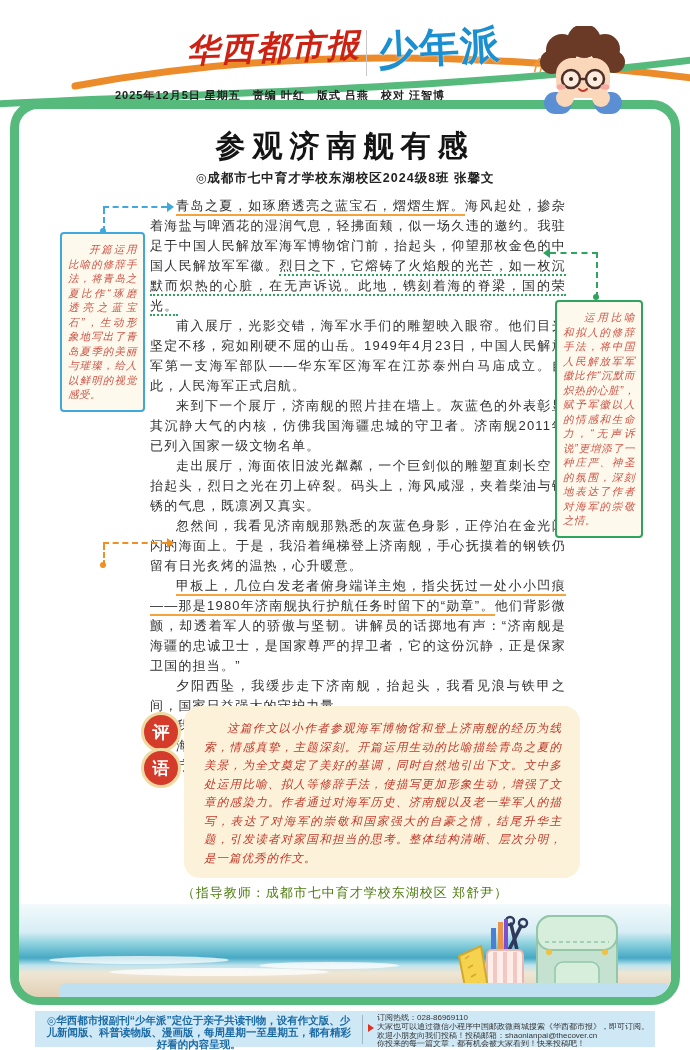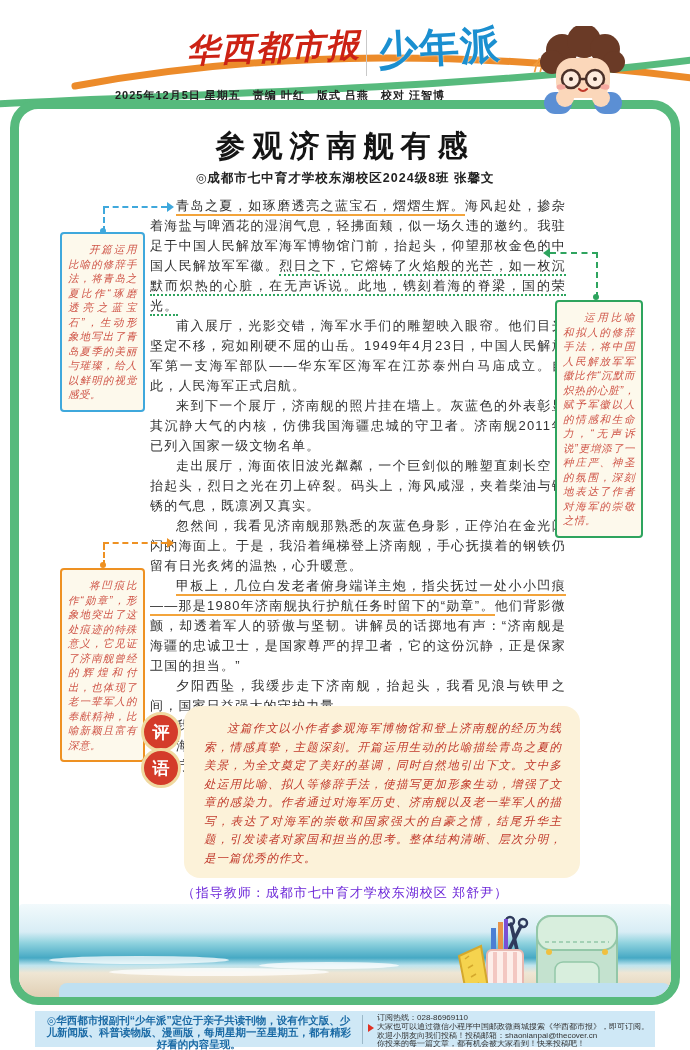--- a/index.html
+++ b/index.html
@@ -51,21 +51,21 @@
   .dot{position:absolute;width:6px;height:6px;border-radius:50%;}
   
   .review-box{position:absolute;left:184px;top:706px;width:396px;box-sizing:border-box;background:#fcf2d9;
         border-radius:16px;padding:13px 18px 11px 20px;font-size:11.5px;line-height:18.5px;color:#c0392b;
         text-align:justify;letter-spacing:1px;font-style:italic;}
   .review-box p{margin:0;text-indent:2em;}
   .seal{position:absolute;left:141px;top:712px;width:44px;}
   .seal-circle{width:34px;height:34px;border-radius:50%;background:#d43b2a;border:3px solid #f0d9a0;
         color:#fff;font-size:17px;font-weight:bold;display:flex;align-items:center;justify-content:center;
         margin-bottom:-4px;}
-  .teacher{position:absolute;left:0;top:884px;width:690px;text-align:center;font-size:13px;color:#6d28d9;
+  .teacher{position:absolute;left:0;top:884px;width:690px;text-align:center;font-size:13px;color:#4d7c0f;
         letter-spacing:1px;}
   
   .beach{position:absolute;left:19px;top:904px;width:652px;height:93px;border-radius:4px 4px 20px 20px;
         overflow:hidden;background:linear-gradient(to bottom,#f2fafc 0%,#d8edf5 30%,#8fd2de 42%,
         #46a9c4 58%,#bfe4ee 66%,#efe6d4 74%,#e0cfb4 100%);}
   .wave{position:absolute;background:rgba(255,255,255,0.75);border-radius:50%;}
   .beach-shelf{position:absolute;left:40px;bottom:0;width:612px;height:14px;background:#bfe0f1;
         border-radius:8px 8px 0 0;}
   .stationery{position:absolute;right:42px;top:0;width:172px;height:93px;}
   
@@ -134,23 +134,20 @@
     <p>夕阳西坠，我缓步走下济南舰，抬起头，我看见浪与铁甲之间，国家日益强大的守护力量。</p>
     <p>我方醒悟，国家，便是每个中国人心中那份最强大的底气。</p>
     <p>海风四起，心潮如浪——若无这群忠贞沉静的守卫者，何来今日安宁的海疆？</p>
   </div>
 
   <div class="note note-blue">
     <p>开篇运用比喻的修辞手法，将青岛之夏比作“琢磨透亮之蓝宝石”，生动形象地写出了青岛夏季的美丽与璀璨，给人以鲜明的视觉感受。</p>
   </div>
   <div class="note note-green">
     <p>运用比喻和拟人的修辞手法，将中国人民解放军军徽比作“沉默而炽热的心脏”，赋予军徽以人的情感和生命力，“无声诉说”更增添了一种庄严、神圣的氛围，深刻地表达了作者对海军的崇敬之情。</p>
-  </div>
-  <div class="note note-orange">
-    <p>将凹痕比作“勋章”，形象地突出了这处痕迹的特殊意义，它见证了济南舰曾经的辉煌和付出，也体现了老一辈军人的奉献精神，比喻新颖且富有深意。</p>
   </div>
 
   <div class="dashv c-blue" style="left:103px;top:208px;height:24px;"></div>
   <div class="dashh c-blue" style="left:103px;top:206px;width:64px;"></div>
   <div class="ah-right" style="left:167px;top:202px;border-left:7px solid #3fa8dc;"></div>
   <div class="dot" style="left:100px;top:228px;background:#3fa8dc;"></div>
 
   <div class="dashh c-green" style="left:550px;top:252px;width:48px;"></div>
   <div class="ah-left" style="left:543px;top:248px;border-right:7px solid #2ea45e;"></div>
   <div class="dashv c-green" style="left:596px;top:252px;height:46px;"></div>

